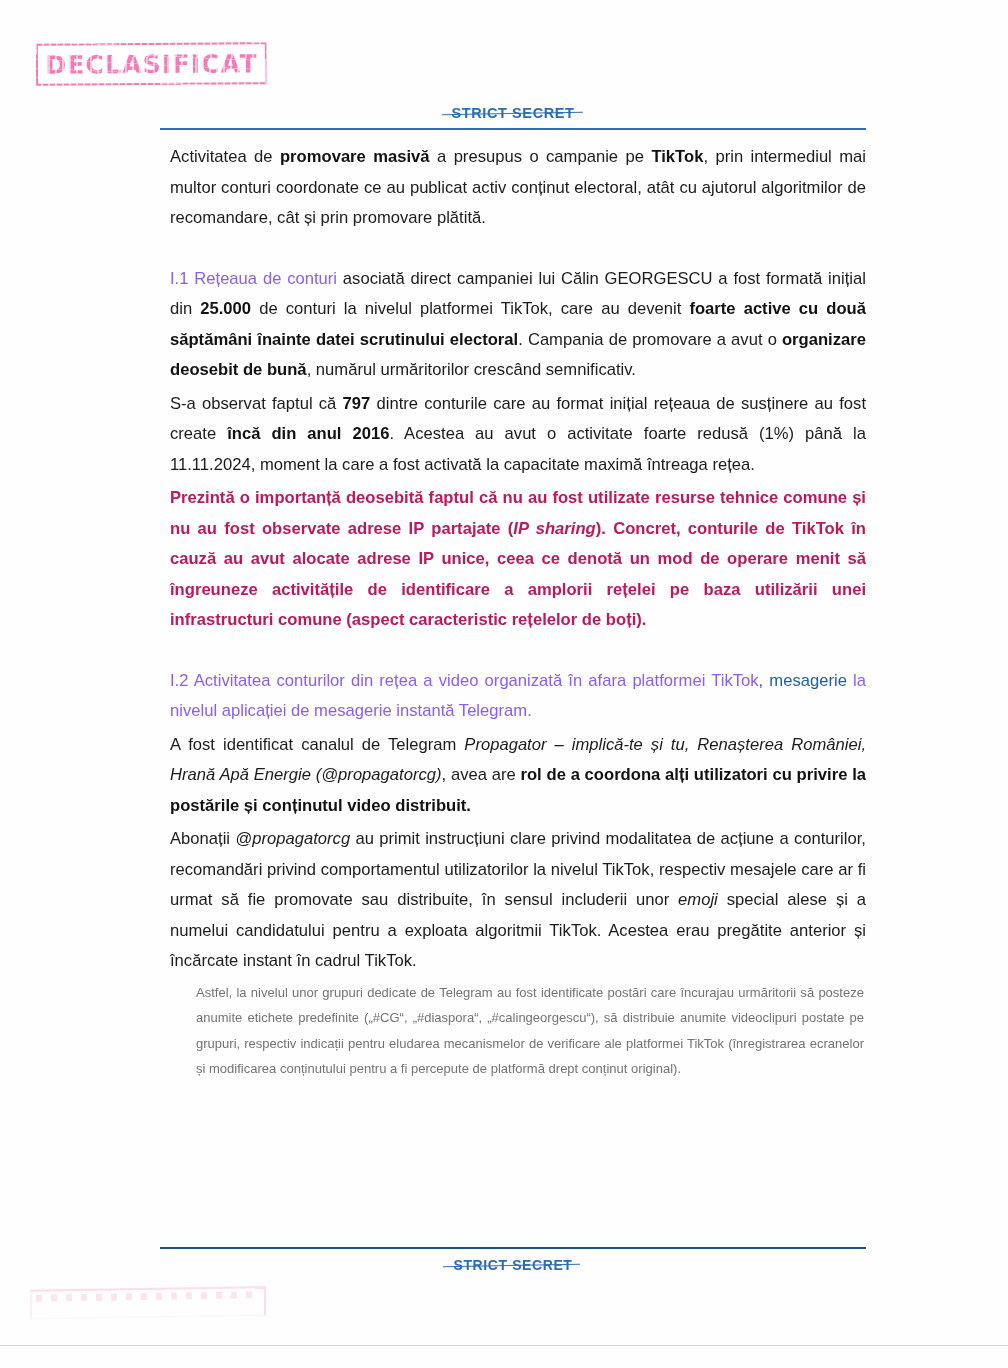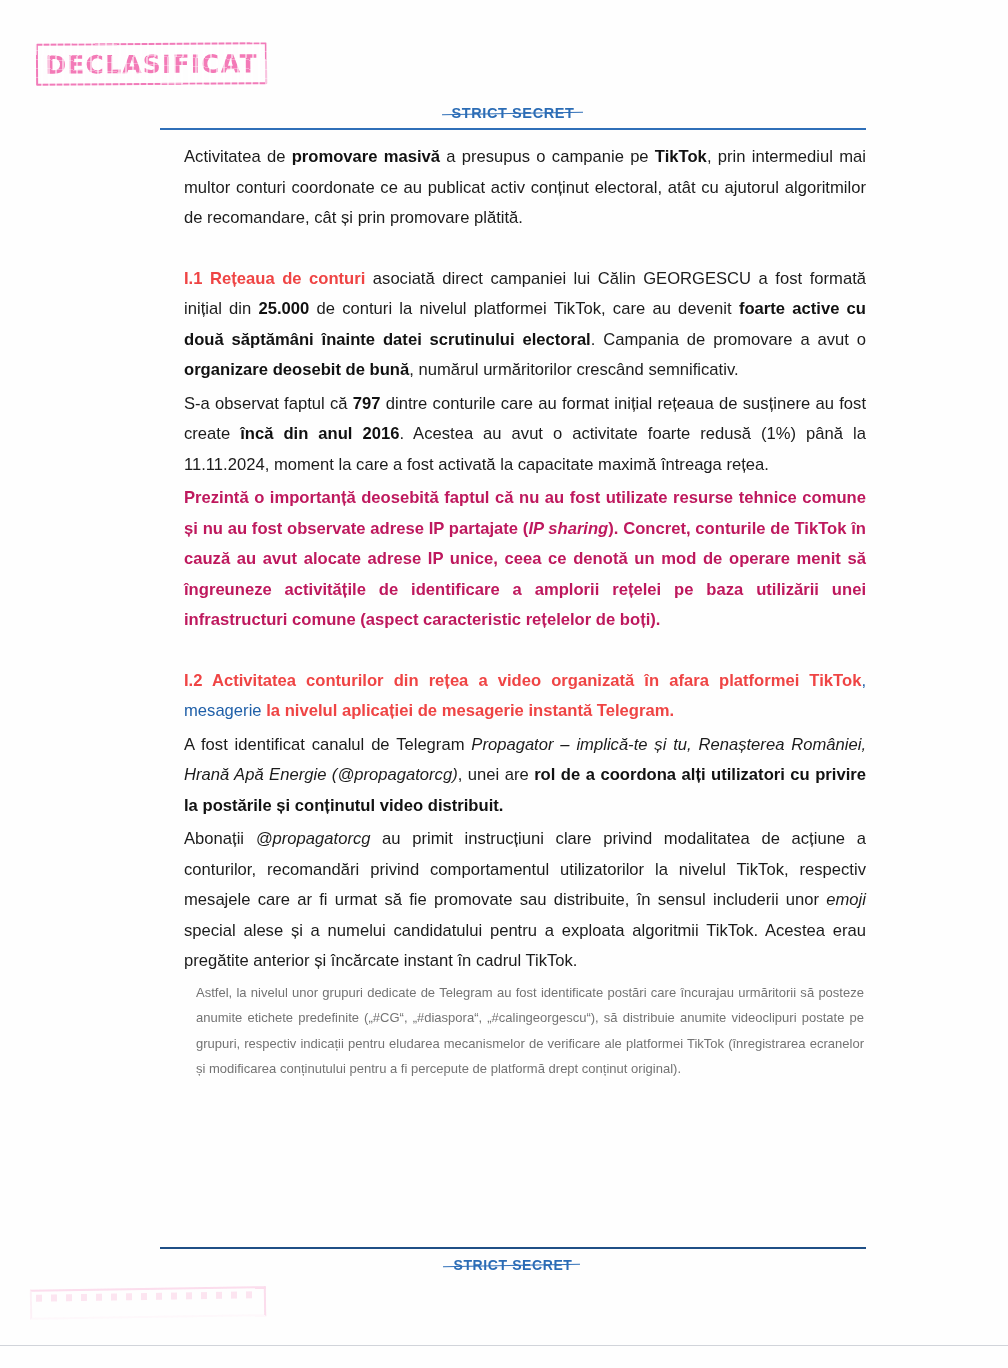--- a/index.html
+++ b/index.html
@@ -125,38 +125,38 @@
   }
 
   
   .content {
     position: absolute;
     left: 166px;
     top: 142px;
     width: 700px;
   }
   p {
-    margin: 0 0 0 18px;
+    margin: 0 0 0 4px;
     font-size: 16.6px;
     line-height: 30.5px;
     text-align: justify;
     text-justify: inter-word;
     color: #1b1b1b;
     letter-spacing: 0.01px;
   }
   .gap-lg { height: 30px; }
   .gap-sm { height: 3px; }
 
   b, strong { font-weight: 700; color: #111; }
   i, em { font-style: italic; }
 
   p.allbold { font-weight: 700; color: #be185d; }
 
   .blue { color: #1f5fa8; }
-  .blue-b { color: #ef4444; font-weight: 700; }
+  .blue-b { color: #8b5cf6; font-weight: 400; }
 
   
   .note {
     margin-left: 30px;
     width: 668px;
     font-size: 13px;
     line-height: 25.5px;
     text-align: justify;
     color: #737373;
   }
@@ -217,21 +217,21 @@
     <div class="gap-sm"></div>
 
     <p class="allbold"><span>Prezintă o importanță deosebită faptul că nu au fost utilizate resurse tehnice comune și nu au fost observate adrese IP partajate (</span><i>IP sharing</i><span>). Concret, conturile de TikTok în cauză au avut alocate adrese IP unice, ceea ce denotă un mod de operare menit să îngreuneze activitățile de identificare a amplorii rețelei pe baza utilizării unei infrastructuri comune (aspect caracteristic rețelelor de boți).</span></p>
 
     <div class="gap-lg"></div>
 
     <p><b class="blue-b">I.2 Activitatea conturilor din rețea a video organizată în afara platformei TikTok</b><span class="blue">,</span><span class="blue"> mesagerie </span><b class="blue-b">la nivelul aplicației de mesagerie instantă Telegram.</b></p>
 
     <div class="gap-sm"></div>
 
-    <p><span>A fost identificat canalul de Telegram </span><i>Propagator – implică-te și tu, Renașterea României, Hrană Apă Energie (@propagatorcg)</i><span>, unei are </span><b>rol de a coordona alți utilizatori cu privire la postările și conținutul video distribuit.</b></p>
+    <p><span>A fost identificat canalul de Telegram </span><i>Propagator – implică-te și tu, Renașterea României, Hrană Apă Energie (@propagatorcg)</i><span>, avea are </span><b>rol de a coordona alți utilizatori cu privire la postările și conținutul video distribuit.</b></p>
 
     <div class="gap-sm"></div>
 
     <p><span>Abonații </span><i>@propagatorcg</i><span> au primit instrucțiuni clare privind modalitatea de acțiune a conturilor, recomandări privind comportamentul utilizatorilor la nivelul TikTok, respectiv mesajele care ar fi urmat să fie promovate sau distribuite, în sensul includerii unor </span><i>emoji</i><span> special alese și a numelui candidatului pentru a exploata algoritmii TikTok. Acestea erau pregătite anterior și încărcate instant în cadrul TikTok.</span></p>
 
     <div class="gap-sm"></div>
 
     <p class="note">Astfel, la nivelul unor grupuri dedicate de Telegram au fost identificate postări care încurajau urmăritorii să posteze anumite etichete predefinite („#CG“, „#diaspora“, „#calingeorgescu“), să distribuie anumite videoclipuri postate pe grupuri, respectiv indicații pentru eludarea mecanismelor de verificare ale platformei TikTok (înregistrarea ecranelor și modificarea conținutului pentru a fi percepute de platformă drept conținut original).</p>
 
     <div class="gap-sm"></div>

